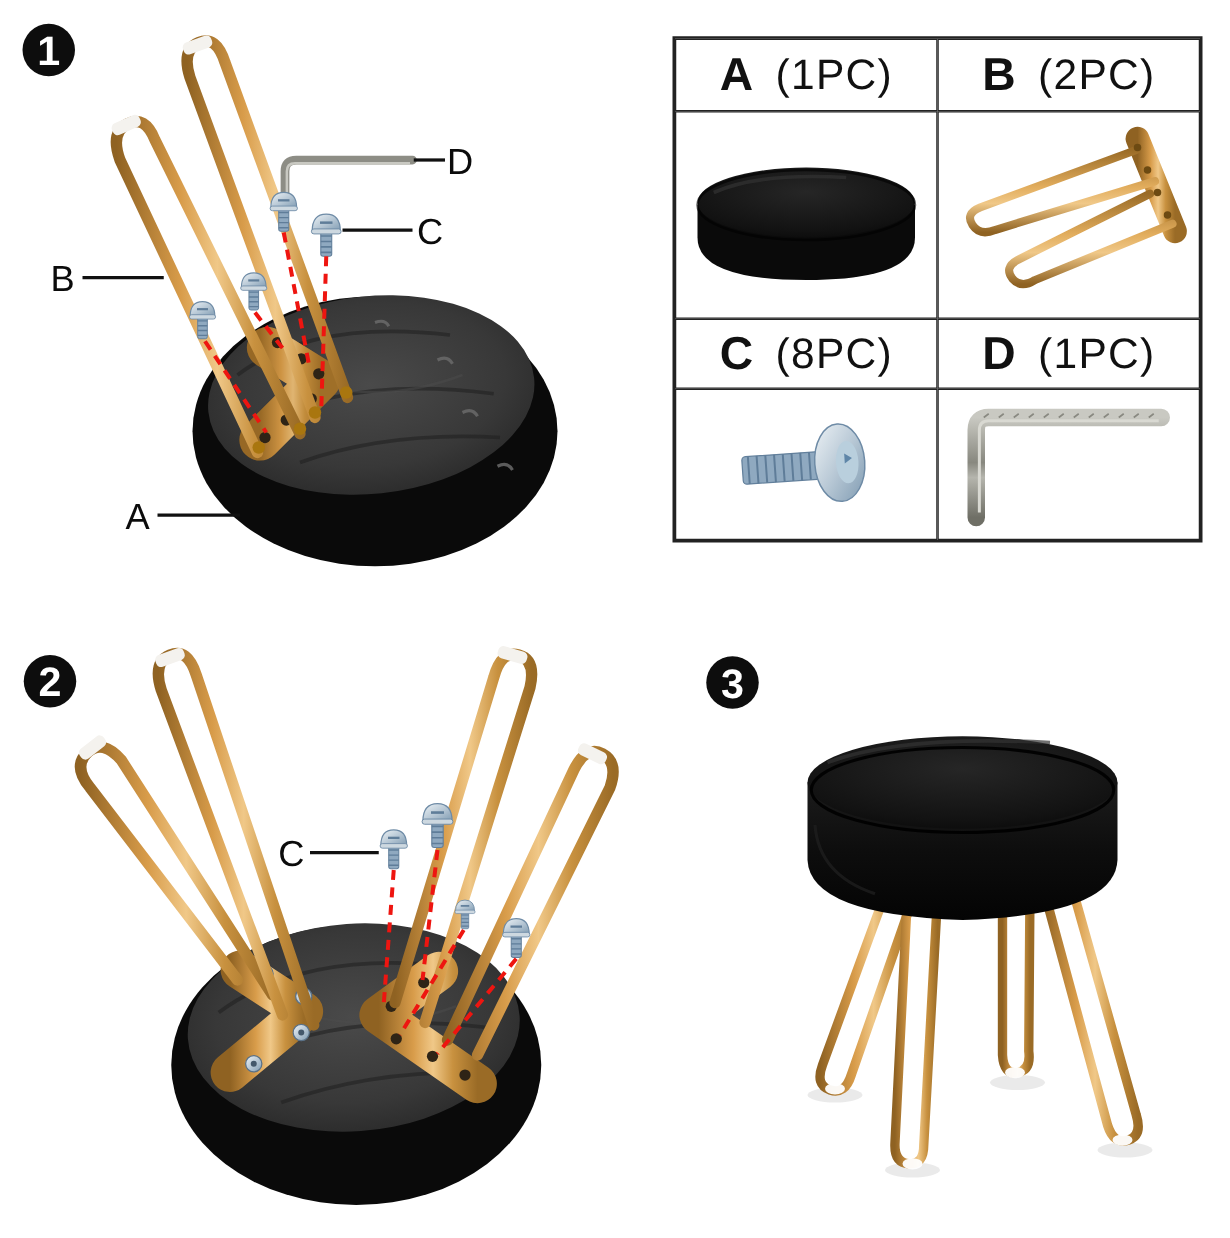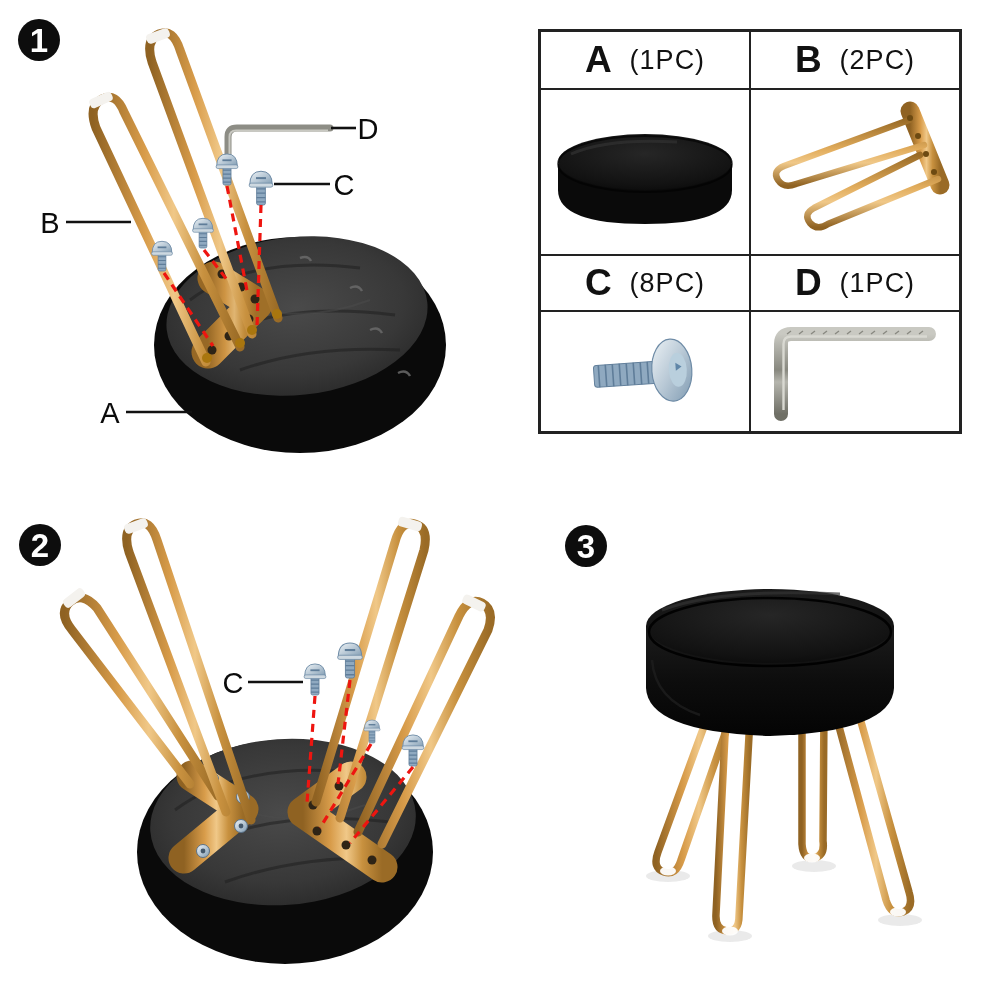--- a/index.html
+++ b/index.html
@@ -14,21 +14,21 @@
     display:grid;
     grid-template-columns:1fr 1fr;
     grid-template-rows:58px 166px 56px 121px;
     border:2px solid #222;
     box-sizing:border-box;
     background:#fff;
   }
   .tcell{border:1px solid #222;display:flex;align-items:center;justify-content:center;overflow:hidden;}
   .hdr{gap:18px;}
   .hdr .letter{font-size:37px;font-weight:bold;color:#111;}
-  .hdr .qty{font-size:27px;color:#111;letter-spacing:1px;}
+  .hdr .qty{font-size:34px;color:#111;letter-spacing:1px;}
 </style>
 </head>
 <body>
 
 <div id="stage">
 
   <svg class="abs" width="0" height="0" aria-hidden="true">
     <defs>
       <linearGradient id="copperG" x1="0" y1="0" x2="1" y2="0">
         <stop offset="0" stop-color="#8f6222"></stop>

